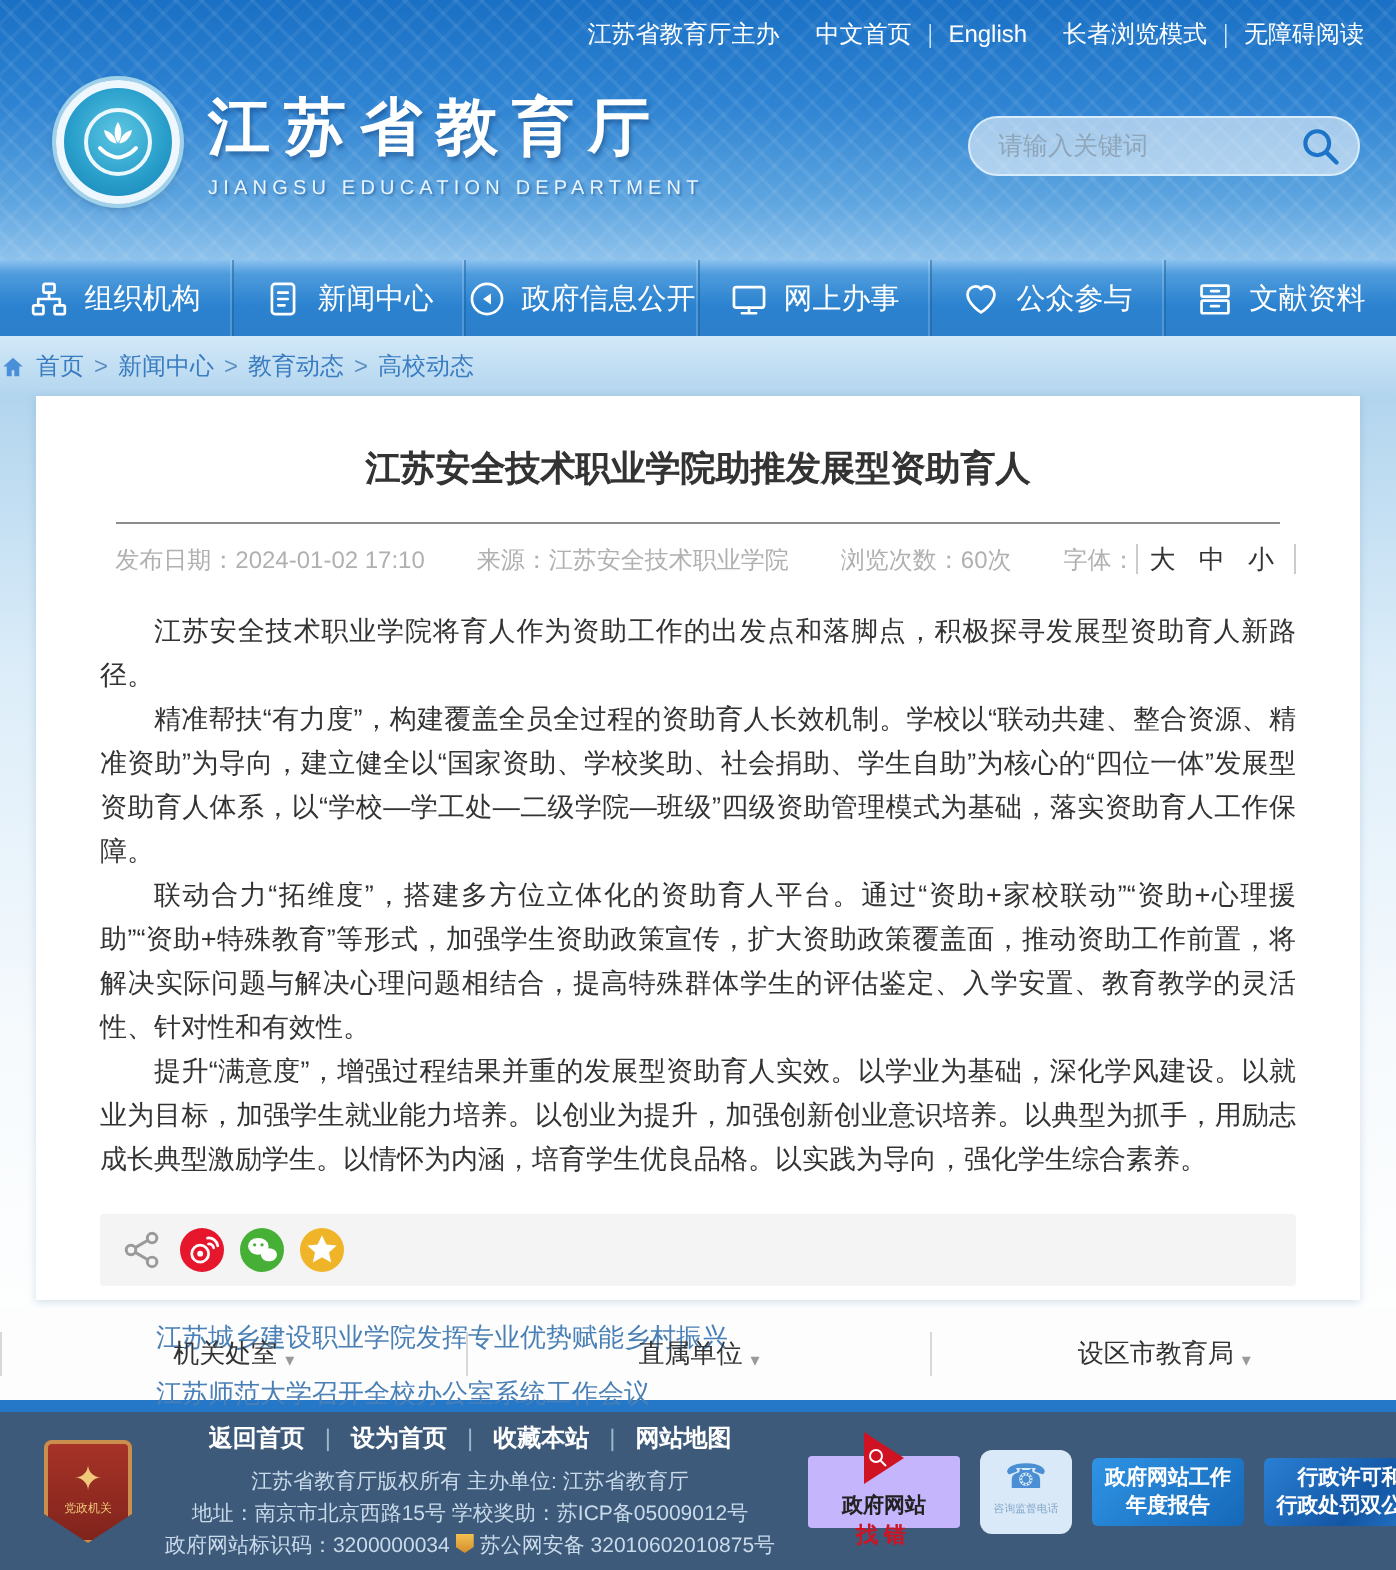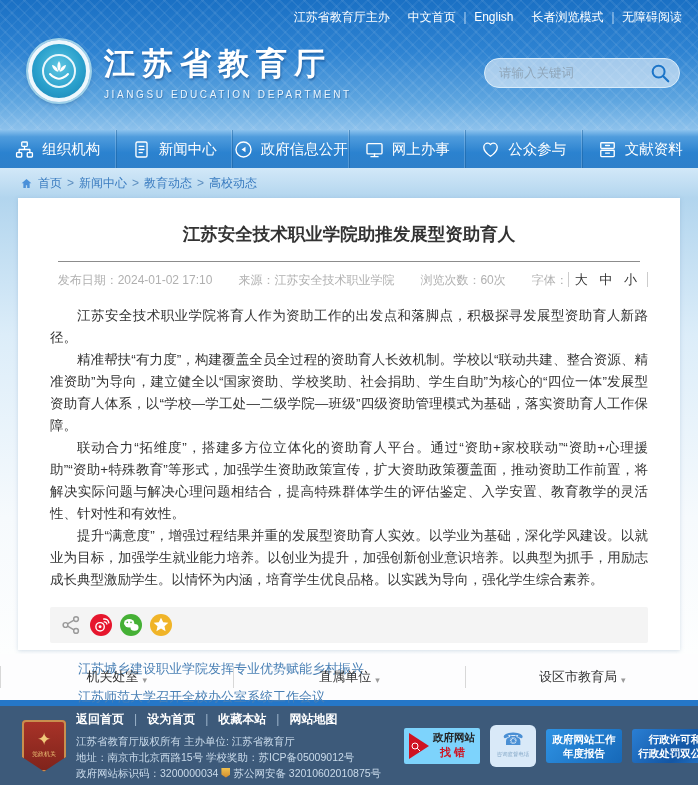--- a/index.html
+++ b/index.html
@@ -45,21 +45,21 @@
     flex:1; display:flex; align-items:center; justify-content:center; gap:8px;
     color:#fff; font-size:14.5px; font-weight:normal; cursor:pointer;
     border-right:1px solid rgba(23,90,150,.45); box-shadow:inset -1px 0 0 rgba(255,255,255,.18);
   }
   .nav-item:last-child { border-right:none; box-shadow:none; }
   .nav-ic { width:19px; height:19px; flex:0 0 auto; }
   .nav-ic svg { width:100%; height:100%; stroke:#fff; fill:none; stroke-width:1.7; stroke-linecap:round; stroke-linejoin:round; }
 
   
   .crumbbar {
-    height:30px; display:flex; align-items:center; padding-left:20px; gap:5px;
+    height:30px; display:flex; align-items:center; gap:5px;
     background:linear-gradient(180deg,#d2e8f8 0%, #b2d5ee 100%);
     font-size:12px; color:#3a7cc0;
   }
   .crumbbar a { color:#3a7cc0; text-decoration:none; cursor:pointer; }
   .crumb-gt { color:#5d8fc0; }
 
   
   .main {
     height:456px; padding:0 18px;
     background:linear-gradient(180deg,#b2d5ee 0%, #dcedf9 30%, #f6fafd 70%, #fdfefe 100%);
@@ -101,29 +101,29 @@
   .footer { height:79px; background:#3d5a7a; display:flex; align-items:center; padding:0 14px 0 22px; gap:10px; }
   .shield {
     width:44px; height:52px; flex:0 0 auto;
     background:linear-gradient(180deg,#a93328 0%, #7e231b 100%);
     clip-path:polygon(0 0, 100% 0, 100% 72%, 50% 100%, 0 72%);
     border-radius:4px; display:flex; flex-direction:column; align-items:center; justify-content:center;
     box-shadow:inset 0 0 0 2px #c98f4e;
   }
   .shield .emblem { color:#f0c97a; font-size:17px; line-height:17px; }
   .shield .shield-txt { color:#f0c97a; font-size:9px; transform:scale(.66); white-space:nowrap; }
-  .foot-mid { width:318px; flex:0 0 auto; }
+  .foot-mid { width:318px; flex:0 0 auto; text-align:center; }
   .foot-links { font-size:12px; color:#fff; font-weight:bold; margin-bottom:5px; }
   .foot-links a { color:#fff; text-decoration:none; cursor:pointer; }
   .fl-sep { margin:0 10px; color:#9db4ca; font-weight:normal; }
   .foot-copy { font-size:10.5px; color:#c9daea; line-height:16px; }
   .mini-shield { display:inline-block; width:9px; height:10px; background:linear-gradient(180deg,#f2c14e,#d08a2d);
     clip-path:polygon(0 0,100% 0,100% 70%,50% 100%,0 70%); vertical-align:-1px; margin:0 3px; }
   .foot-badges { display:flex; align-items:center; gap:10px; margin-left:auto; }
-  .badge-jiucuo { width:76px; height:36px; background:#7dd3fc; border-radius:2px; display:flex; align-items:center; justify-content:center; gap:4px; cursor:pointer; }
+  .badge-jiucuo { width:76px; height:36px; background:#c4b5fd; border-radius:2px; display:flex; align-items:center; justify-content:center; gap:4px; cursor:pointer;flex-direction:column; }
   .jc-tri { width:0; height:0; border-top:13px solid transparent; border-bottom:13px solid transparent; border-left:20px solid #cf1322; position:relative; }
   .jc-mag { position:absolute; left:-19px; top:-7px; width:12px; height:12px; }
   .jc-mag svg { width:12px; height:12px; stroke:#fff; fill:none; stroke-width:2; }
   .jc-txt { display:flex; flex-direction:column; align-items:center; }
   .jc-top { font-size:10.5px; color:#222; font-weight:bold; }
   .jc-bot { font-size:11px; color:#cf1322; font-weight:bold; letter-spacing:3px; }
   .badge-phone { width:46px; height:42px; background:#d9e9f8; border-radius:6px; display:flex; flex-direction:column; align-items:center; justify-content:center; cursor:pointer; }
   .badge-phone .ph { color:#4a8fd4; font-size:17px; line-height:18px; font-family:"DejaVu Sans",sans-serif; }
   .badge-phone .ph-txt { font-size:9px; color:#86a9c8; transform:scale(.6); white-space:nowrap; }
   .badge-blue { width:76px; height:34px; border-radius:3px; color:#fff; font-size:10.5px; font-weight:bold;

